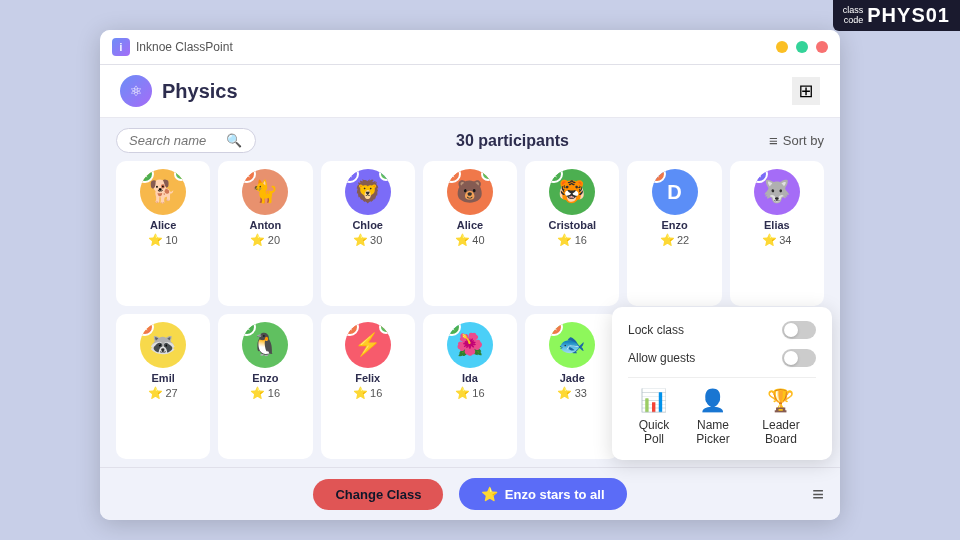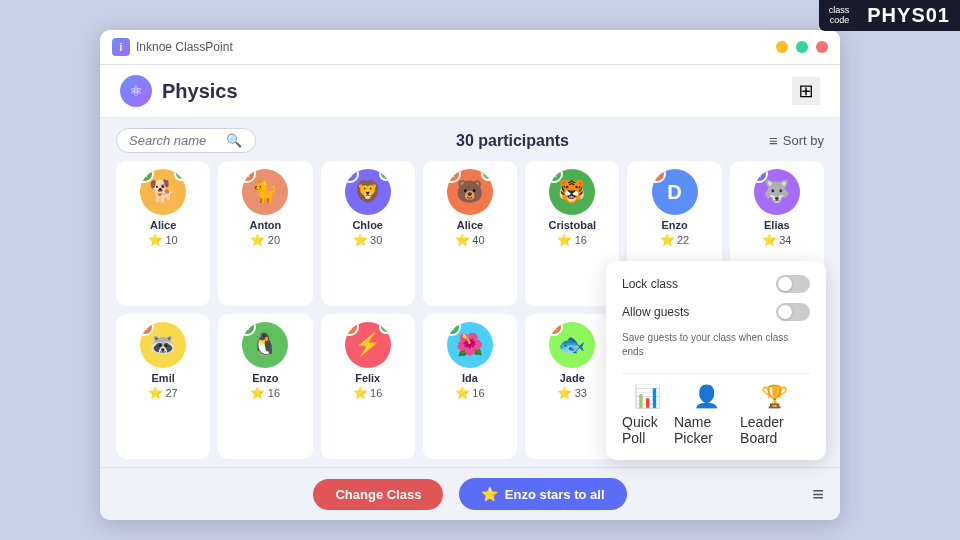--- a/index.html
+++ b/index.html
@@ -21,21 +21,21 @@
       display: flex;
       align-items: center;
       padding: 4px 10px;
       font-size: 13px;
       z-index: 100;
       border-bottom-left-radius: 6px;
     }
     .class-code-badge .label {
       font-size: 9px;
       line-height: 1.1;
-      margin-right: 18px;
+      margin-right: 4px;
       text-align: right;
     }
     .class-code-badge .code {
       font-size: 20px;
       font-weight: bold;
       letter-spacing: 1px;
     }
 
     
     .window {
@@ -245,21 +245,21 @@
       align-items: center;
       justify-content: center;
       gap: 16px;
       padding: 10px 16px;
       flex-shrink: 0;
       border-top: 1px solid #e0e0ea;
       position: relative;
     }
     .btn-change {
       background: #e05555;
-      color: #ffffff;
+      color: #0f172a;
       border: none;
       border-radius: 24px;
       padding: 8px 22px;
       font-size: 13px;
       font-weight: 600;
       cursor: pointer;
     }
     .btn-award {
       background: #5b6cf7;
       color: white;
@@ -275,21 +275,21 @@
 
     .footer-menu-btn {
       position: absolute; right: 16px;
       background: none; border: none; cursor: pointer;
       font-size: 20px; color: #555;
     }
 
     
     .popup {
       position: absolute;
-      right: 14px; bottom: 60px;
+      right: 8px; bottom: 60px;
       width: 220px;
       background: white;
       border-radius: 10px;
       box-shadow: 0 4px 20px rgba(0,0,0,0.15);
       padding: 14px 16px;
       z-index: 50;
     }
     .popup-toggle-row {
       display: flex; align-items: center;
       justify-content: space-between;
@@ -325,21 +325,21 @@
       padding-top: 10px;
     }
     .popup-action {
       display: flex; flex-direction: column; align-items: center;
       gap: 4px; cursor: pointer;
     }
     .popup-action-icon {
       font-size: 22px; color: #6c8ef7;
     }
     .popup-action-label {
-      font-size: 14px; color: #333; 
+      font-size: 12px; color: #333; text-align: center;
     }
 
     
     .participants-grid::-webkit-scrollbar { width: 6px; }
     .participants-grid::-webkit-scrollbar-track { background: #f0f2fa; }
     .participants-grid::-webkit-scrollbar-thumb { background: #c0c4d8; border-radius: 3px; }
   </style>
 </head>
 <body>
 
@@ -565,21 +565,20 @@
       <div class="toggle">
           <div class="toggle-knob"></div>
         </div>
     </div>
     <div class="popup-toggle-row">
       <span class="popup-toggle-label">Allow guests</span>
       <div class="toggle">
           <div class="toggle-knob"></div>
         </div>
     </div>
-    <div class="popup-note">Save guests to your class when class ends</div>
     <div class="popup-actions">
       <div class="popup-action">
         <span class="popup-action-icon">📊</span>
         <span class="popup-action-label">Quick Poll</span>
       </div>
       <div class="popup-action">
         <span class="popup-action-icon">👤</span>
         <span class="popup-action-label">Name Picker</span>
       </div>
       <div class="popup-action">

